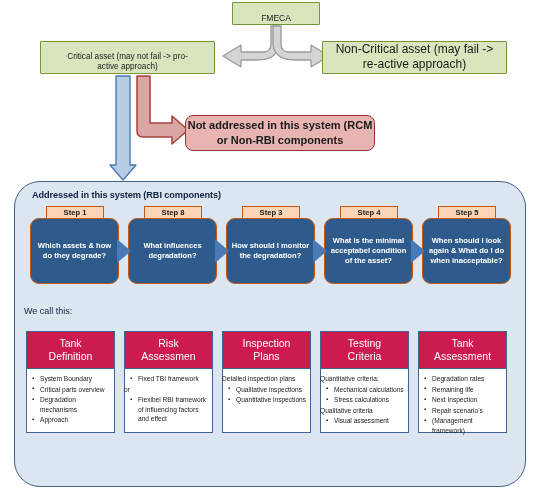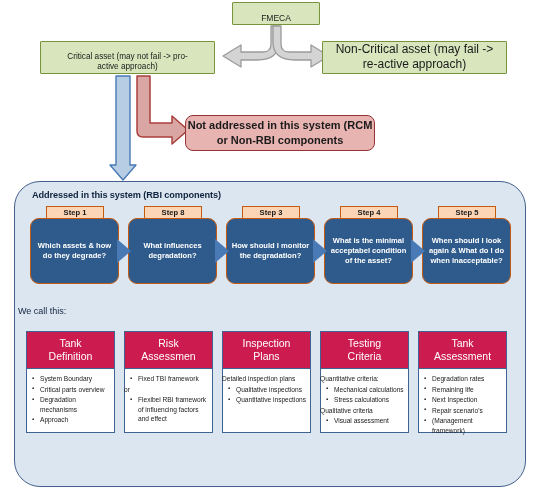--- a/index.html
+++ b/index.html
@@ -42,21 +42,21 @@
   #panel{
     position:absolute;left:14px;top:181px;width:512px;height:306px;
     background:#dce6f1;border:1.6px solid #44618b;border-radius:26px;
     box-sizing:border-box;
   }
   #panel-title{
     position:absolute;left:32px;top:190px;
     font-size:9.2px;font-weight:bold;color:#11243f;letter-spacing:-0.1px;
   }
   #wecall{
-    position:absolute;left:18px;top:306px;
+    position:absolute;left:24px;top:306px;
     font-size:9px;font-weight:normal;color:#11243f;
   }
 
   
   .step{
     position:absolute;top:218px;width:89px;height:66px;
     background:#2e5b8c;border:1.5px solid #c55a11;border-radius:9px;
     box-sizing:border-box;
     display:flex;align-items:center;justify-content:center;
     text-align:center;color:#ffffff;font-size:7.6px;font-weight:bold;

